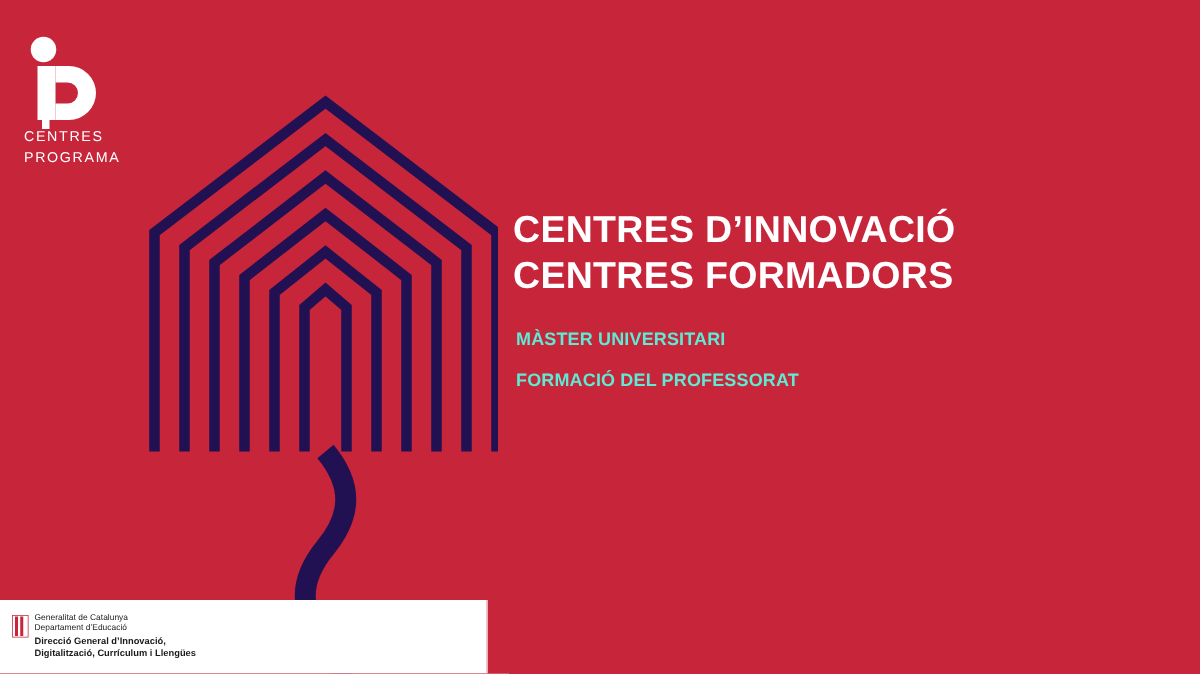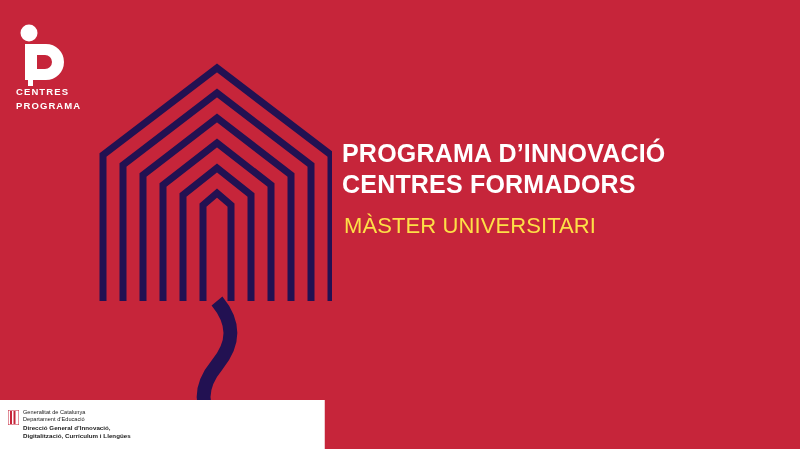--- a/index.html
+++ b/index.html
@@ -34,21 +34,21 @@
     position: absolute;
     left: 0;
     top: 0;
     width: 70px;
     height: 62px;
   }
   #brand-logo .logo-line {
     position: absolute;
     left: 4px;
     color: #ffffff;
-    font-weight: bold;
+    font-weight: normal;
     font-size: 9.5px;
     letter-spacing: 1.1px;
     font-family: "Liberation Sans", sans-serif;
     white-space: nowrap;
   }
   #logo-line-1 { top: 62px; }
   #logo-line-2 { top: 76px; }
 
   
   #house-graphic {
@@ -76,23 +76,23 @@
     white-space: nowrap;
   }
 
   #subhead-block {
     position: absolute;
     left: 344px;
     top: 213px;
     width: 430px;
   }
   .subhead-line {
-    color: #fde047;
-    font-size: 22px;
-    font-weight: normal;
+    color: #5eead4;
+    font-size: 12px;
+    font-weight: bold;
     line-height: 26.5px;
     letter-spacing: 0.1px;
     font-family: "Liberation Sans", sans-serif;
     white-space: nowrap;
   }
 
   
   #footer-panel {
     position: absolute;
     left: 0;
@@ -166,26 +166,27 @@
         <path d="M25 20 h9 a18 18 0 0 1 18 18 h-12 a7 7 0 0 0 -7 -7 h-8 z" fill="#ffffff"></path>
         <path d="M25 56 h9 a18 18 0 0 0 18 -18 h-12 a7 7 0 0 1 -7 7 h-8 z" fill="#ffffff"></path>
         <rect x="16" y="54" width="5" height="8" fill="#ffffff"></rect>
       </svg>
     </div>
     <div id="logo-line-1" class="logo-line">CENTRES</div>
     <div id="logo-line-2" class="logo-line">PROGRAMA</div>
   </div>
 
   <div id="headline-block">
-    <div class="headline-line">PROGRAMA D’INNOVACIÓ</div>
+    <div class="headline-line">CENTRES D’INNOVACIÓ</div>
     <div class="headline-line">CENTRES FORMADORS</div>
   </div>
 
   <div id="subhead-block">
     <div class="subhead-line">MÀSTER UNIVERSITARI</div>
+    <div class="subhead-line">FORMACIÓ DEL PROFESSORAT</div>
   </div>
 
   <div id="footer-panel">
     <div id="gencat-logo">
       <div id="gencat-bars">
         <svg width="11" height="15" viewBox="0 0 11 15" xmlns="http://www.w3.org/2000/svg" aria-hidden="true">
           <rect x="0" y="0" width="11" height="15" fill="#ffffff" stroke="#c6253a" stroke-width="1"></rect>
           <rect x="2" y="1" width="2" height="13" fill="#c6253a"></rect>
           <rect x="5.5" y="1" width="2" height="13" fill="#c6253a"></rect>
         </svg>

